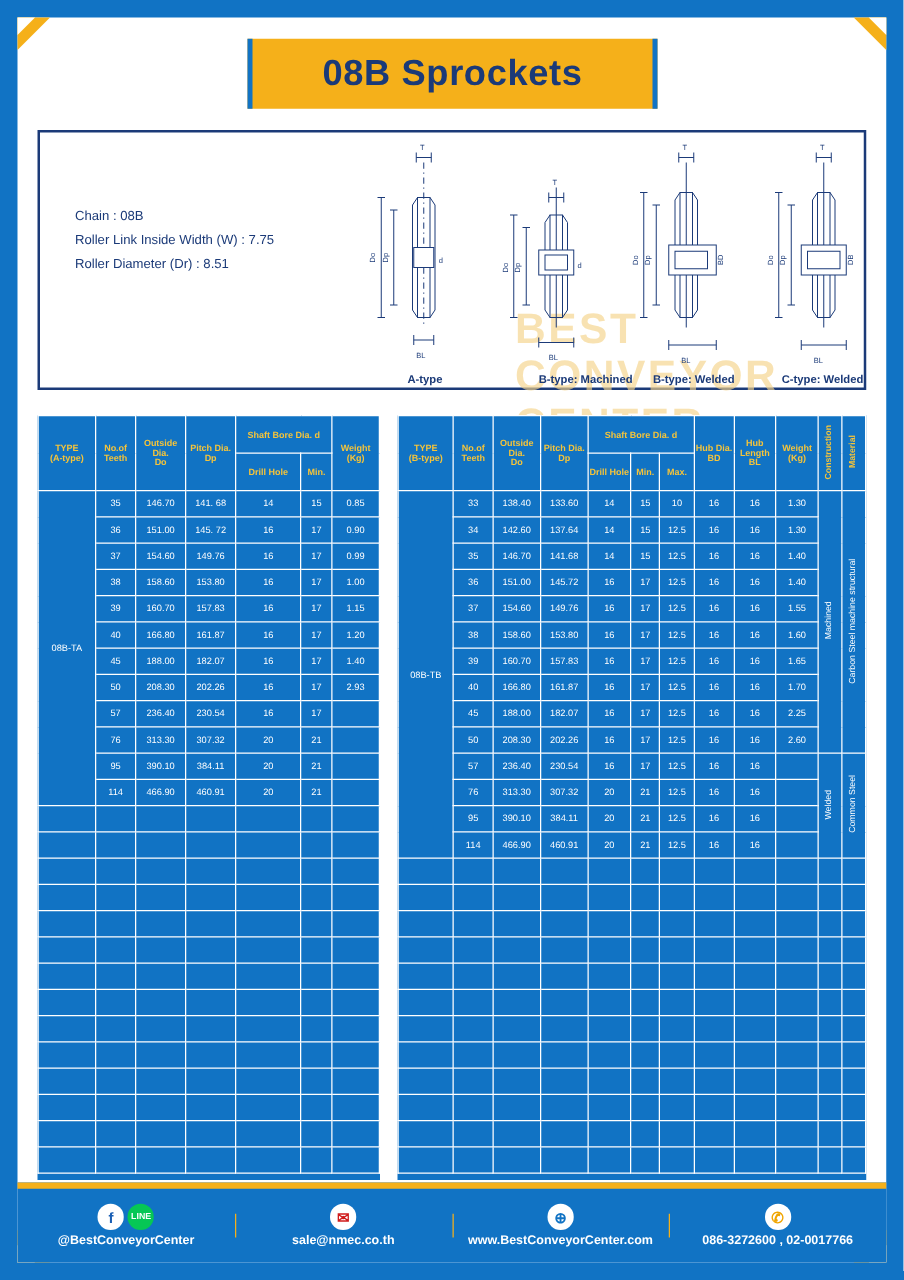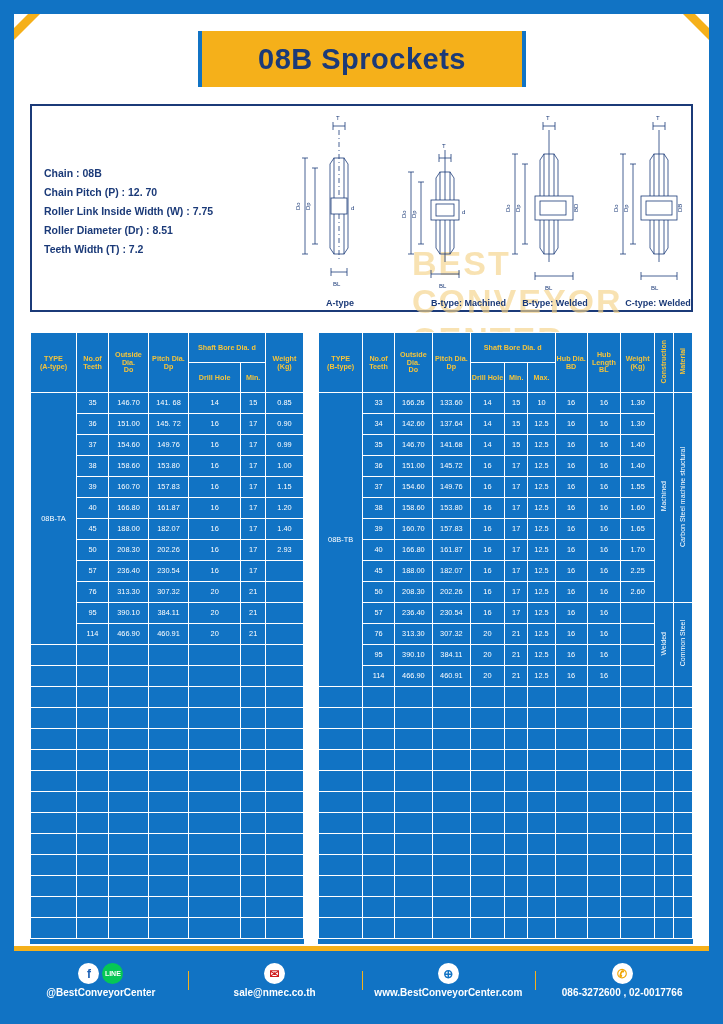--- a/index.html
+++ b/index.html
@@ -69,22 +69,22 @@
   .title-text {
     font-size: 29px; font-weight: bold; color: #1b3a78; letter-spacing: 0.5px; text-align: center;
   }
 
   
   .panel {
     position: absolute; left: 30px; top: 104px; width: 663px; height: 208px;
     border: 2px solid #1b3a78; background: #ffffff;
   }
   .spec {
-    position: absolute; left: 12px; top: 58px; width: 240px;
-    color: #1b3a78; font-size: 10.5px; font-weight: bold; line-height: 19px;
+    position: absolute; left: 28px; top: 58px; width: 240px;
+    color: #1b3a78; font-size: 10.5px; font-weight: normal; line-height: 19px;
   }
   .spec div { white-space: nowrap; }
 
   
   .wm {
     position: absolute; left: 360px; top: 138px; width: 300px; height: 120px;
     color: #f5d48a; font-size: 34px; font-weight: bold; line-height: 38px;
     opacity: .65; pointer-events: none; letter-spacing: 2px; margin-left: 20px;
   }
 
@@ -178,24 +178,22 @@
 
   <div class="title-wrap">
     <div class="title-text">08B Sprockets</div>
   </div>
 
   <div class="panel">
     <div class="wm">BEST<br>CONVEYOR<br>CENTER</div>
 
     <div class="spec">
       <div>Chain  :  08B</div>
-      <div>Chain Pitch (P)  :  12. 70</div>
       <div>Roller Link Inside Width (W)  :  7.75</div>
       <div>Roller Diameter (Dr)  :  8.51</div>
-      <div>Teeth Width (T)  :  7.2</div>
     </div>
 
     <div class="drawings">
       <svg width="405" height="198" viewBox="0 0 405 198">
         <g stroke="#1b3a78" fill="none" stroke-width="0.8">
 
           <line x1="52" y1="18" x2="52" y2="150" stroke-dasharray="5,3,1,3"></line>
           <rect x="47" y="46" width="10" height="96"></rect>
           <path d="M47 46 L43 52 L43 136 L47 142"></path>
           <path d="M57 46 L61 52 L61 136 L57 142"></path>
@@ -606,21 +604,21 @@
         <tr>
           <th style="width:26px;" class="hdr-yellow">Drill Hole</th>
           <th style="width:22px;" class="hdr-yellow">Min.</th>
           <th style="width:26px;" class="hdr-yellow">Max.</th>
         </tr>
       </thead>
       <tbody id="tbody-b">
           <tr>
             <td rowspan="14">08B-TB</td>
             <td>33</td>
-            <td>166.26</td>
+            <td>138.40</td>
             <td>133.60</td>
             <td>14</td>
             <td>15</td>
             <td>10</td>
             <td>16</td>
             <td>16</td>
             <td>1.30</td>
             <td rowspan="10"><span class="vert">Machined</span></td>
             <td rowspan="10"><span class="vert">Carbon Steel  machine  structural</span></td>
           </tr>

